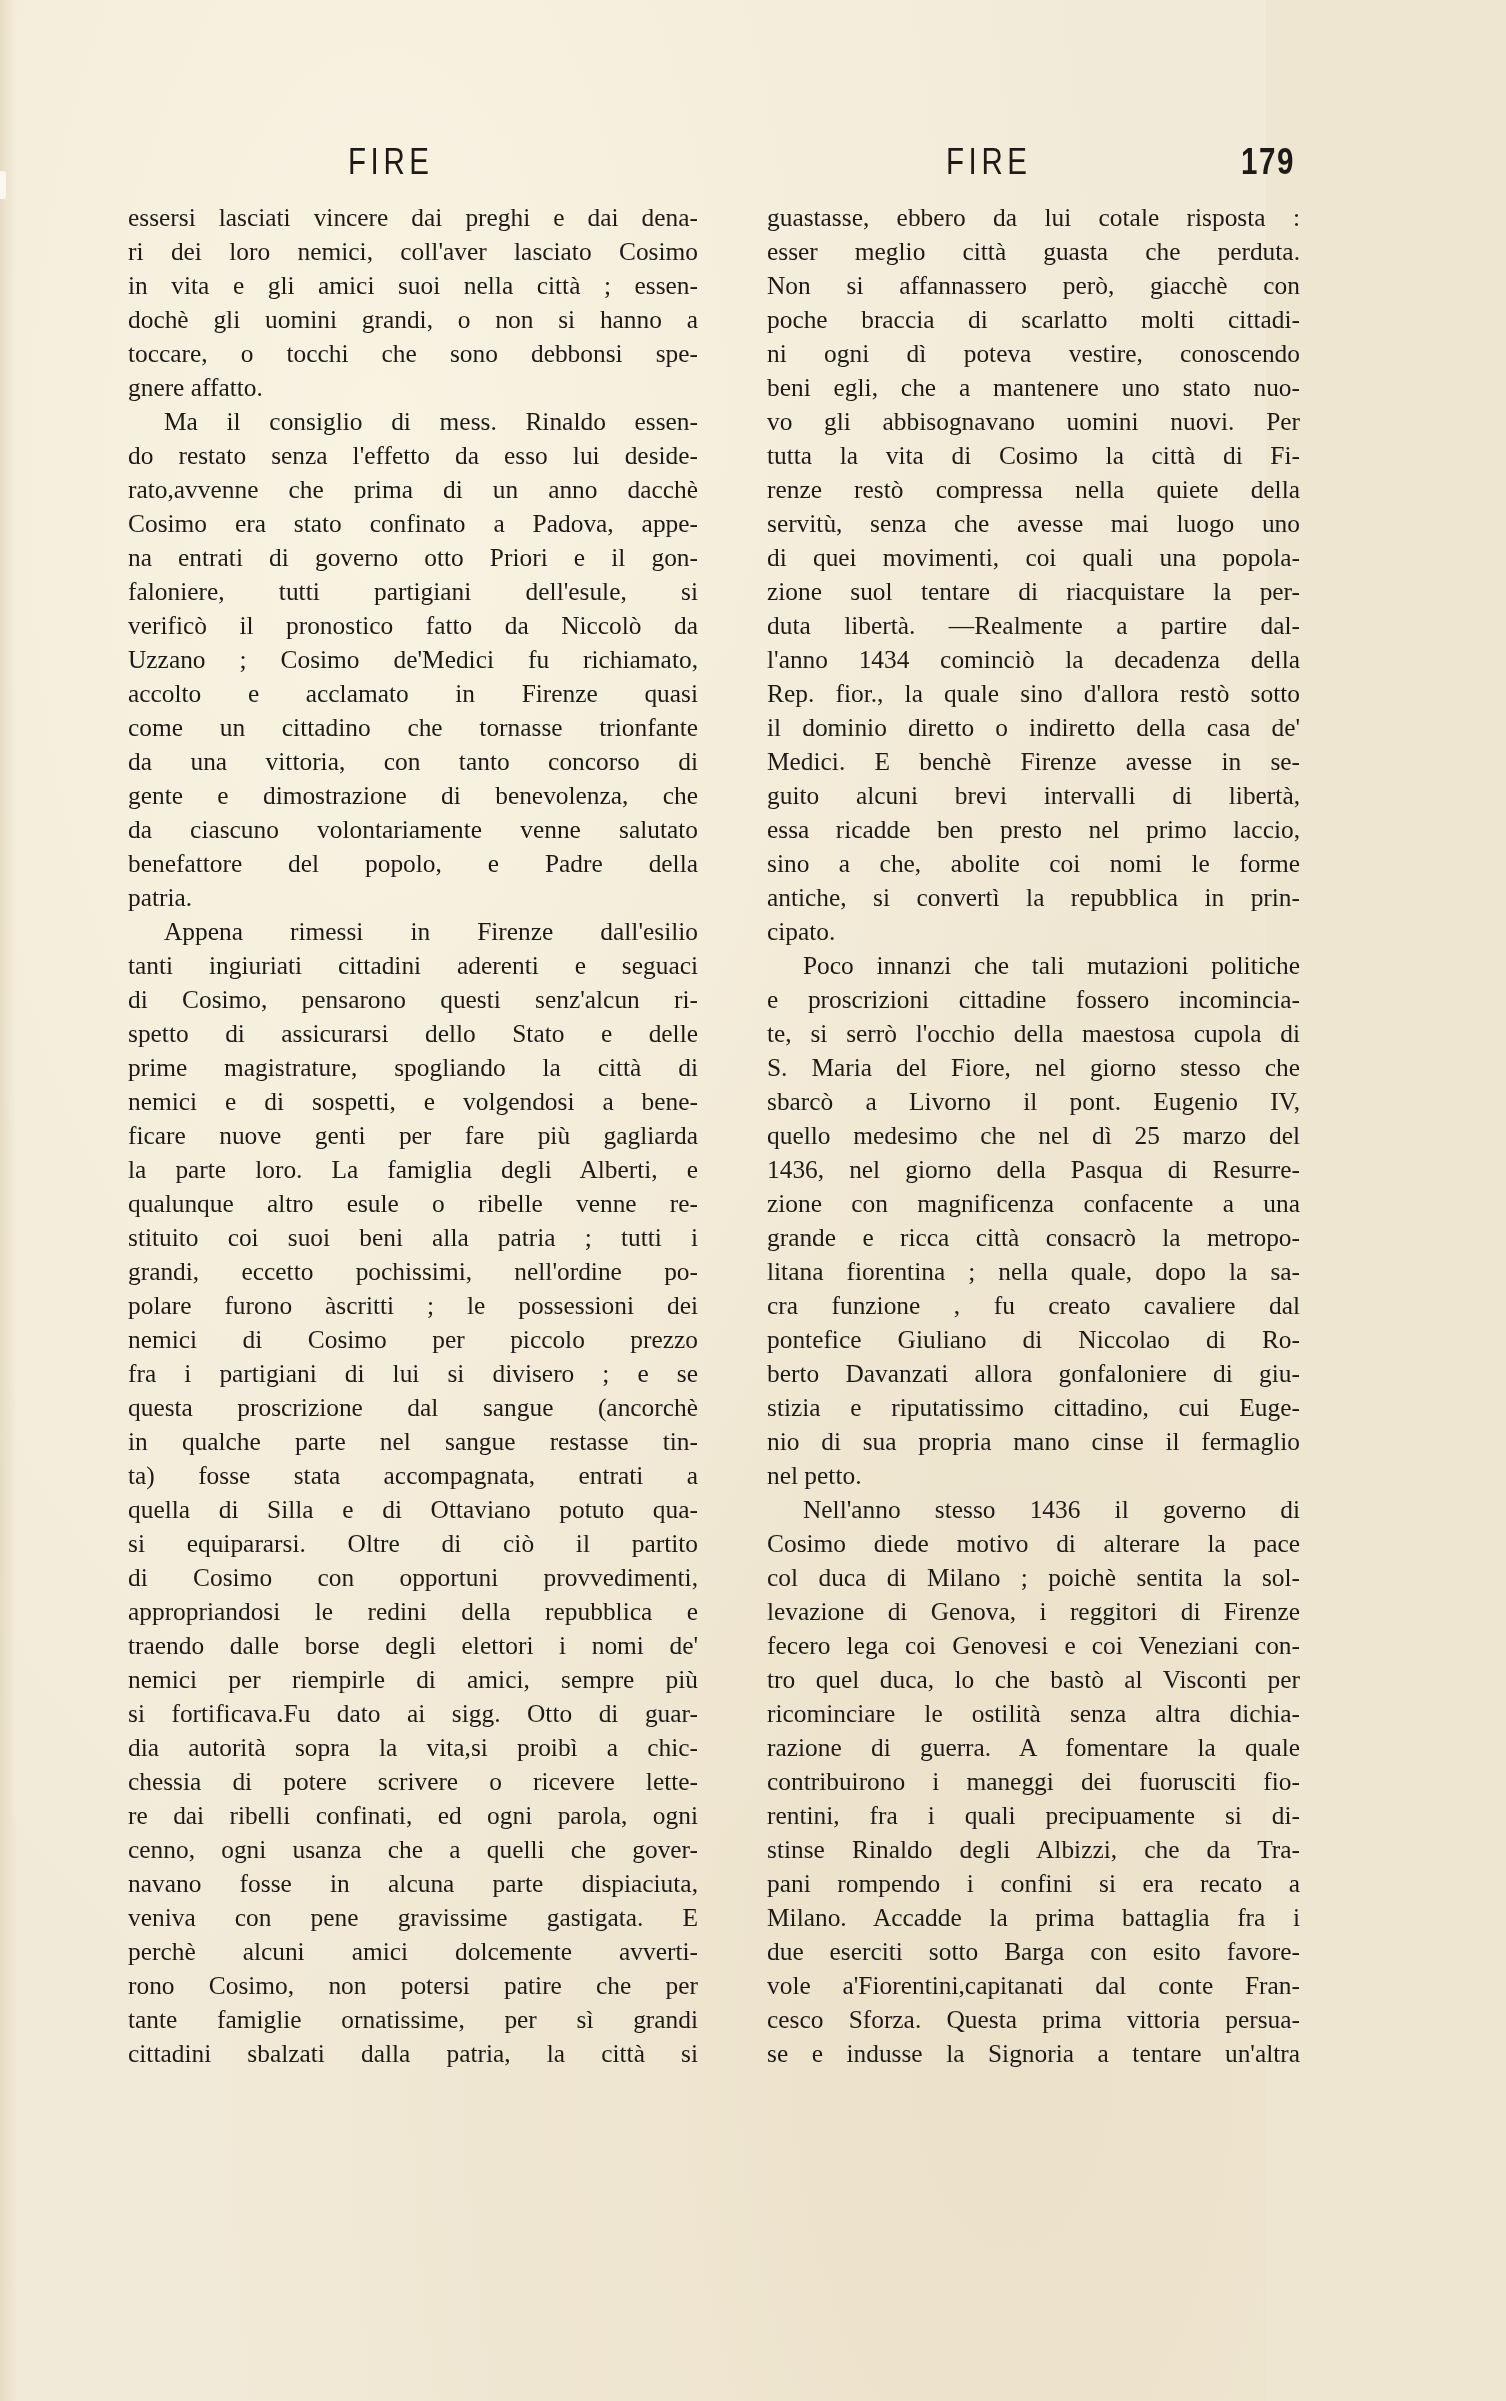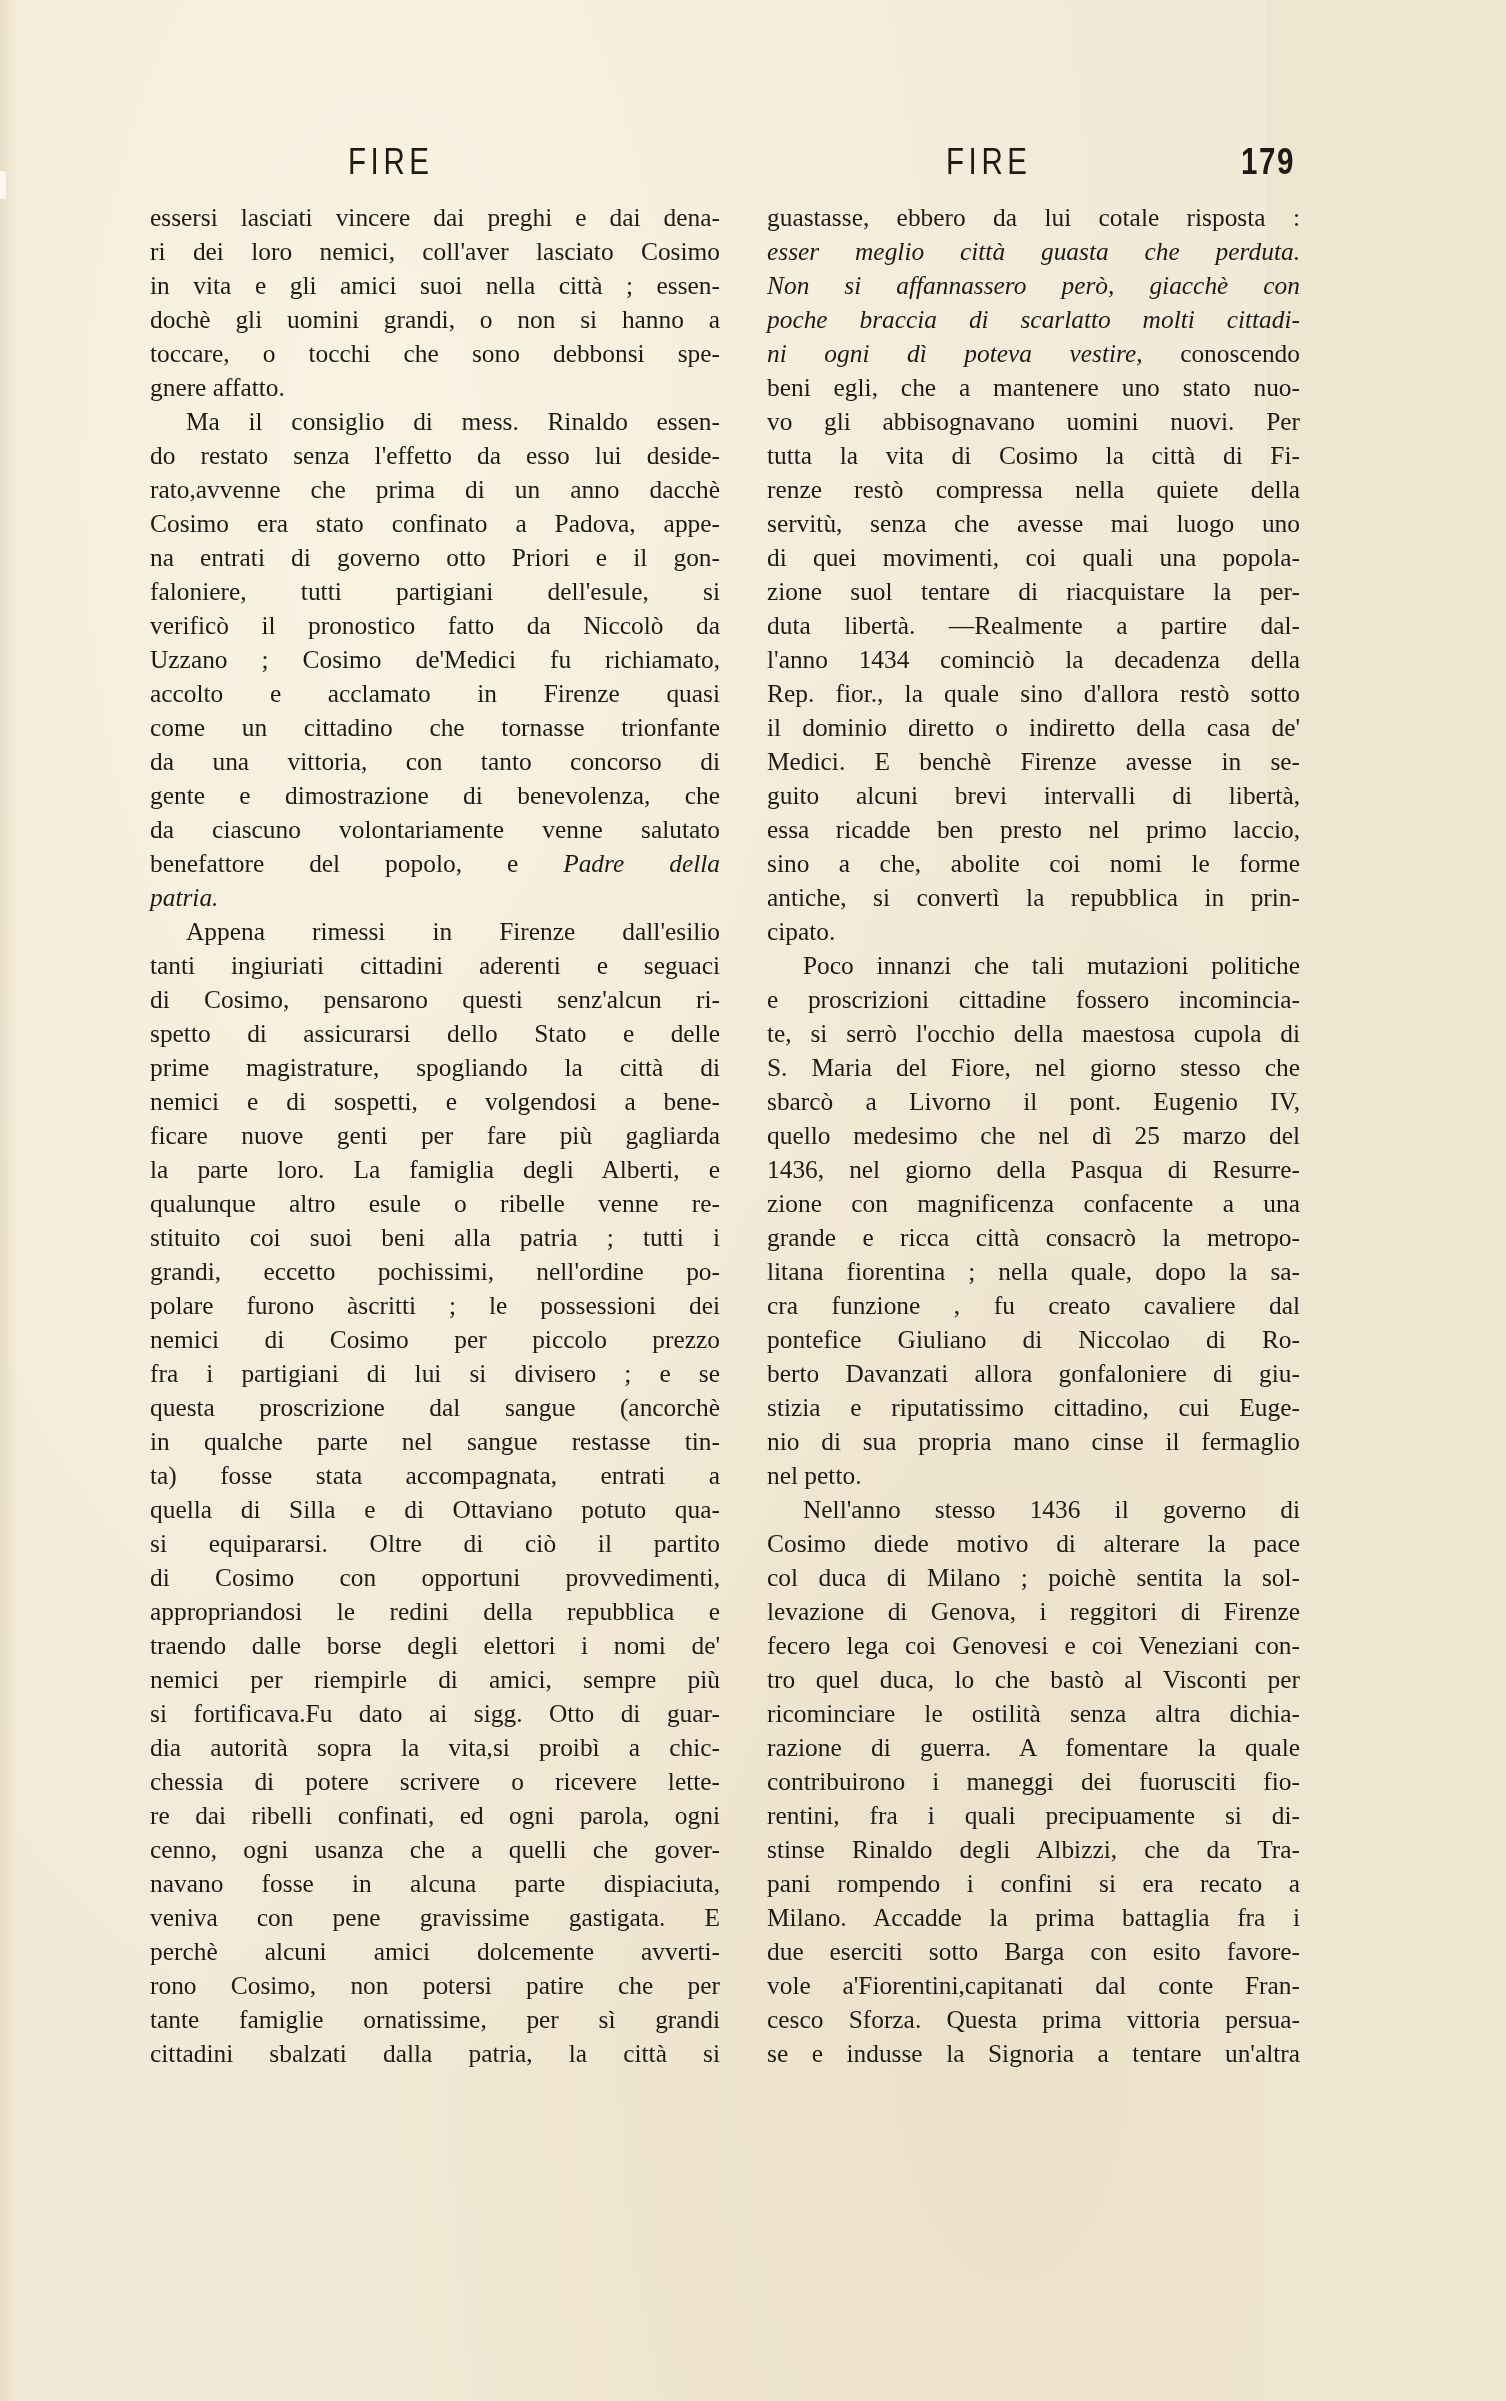--- a/index.html
+++ b/index.html
@@ -50,36 +50,36 @@
       font-weight: bold;
     }
     .column {
       position: absolute;
       top: 200px;
       font-size: 25.4px;
       line-height: 34px;
       text-align: justify;
       font-family: "Liberation Serif", "DejaVu Serif", serif;
     }
-    #col-left { left: 150px; width: 570px; }
+    #col-left { left: 128px; width: 570px; }
     #col-right { left: 767px; width: 533px; }
     .line {
       display: block;
       white-space: nowrap;
       text-align-last: justify;
       height: 34px;
       overflow: visible;
     }
     .line.last {
       text-align-last: left;
     }
     .line.indent {
       padding-left: 36px;
     }
-    .it { font-style: italic; }
+    .it { }
     .gutter-shadow {
       position: absolute;
       left: 0; top: 0; bottom: 0;
       width: 17px;
       background: linear-gradient(to right, rgba(190,170,130,0.25), rgba(190,170,130,0));
     }
   </style>
 </head>
 <body>
 

